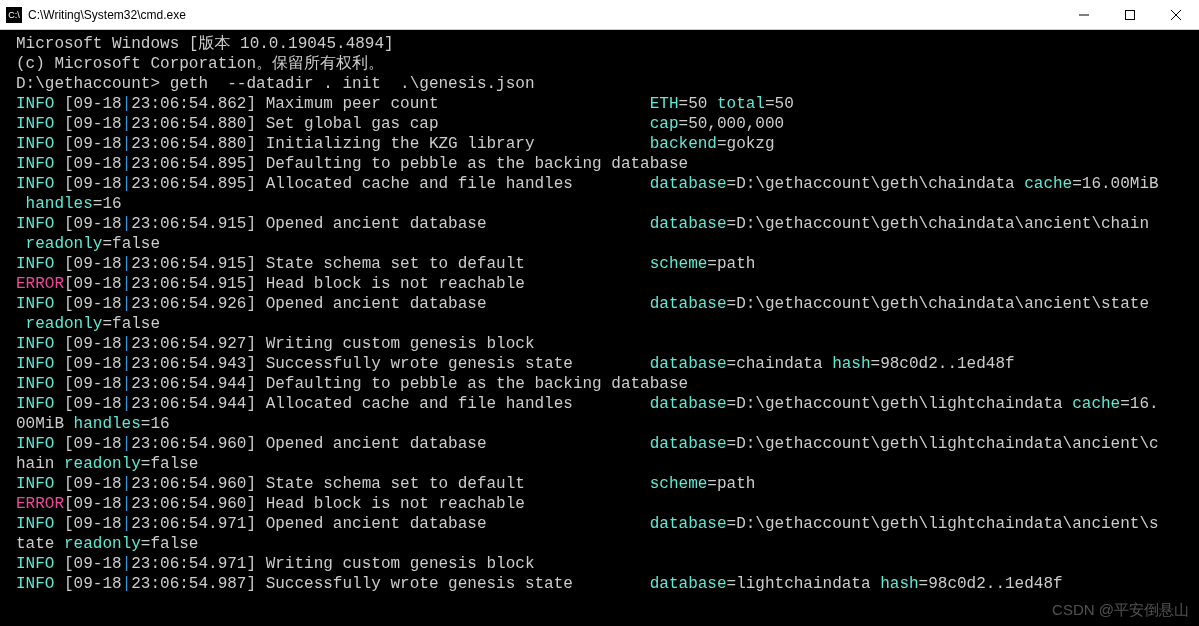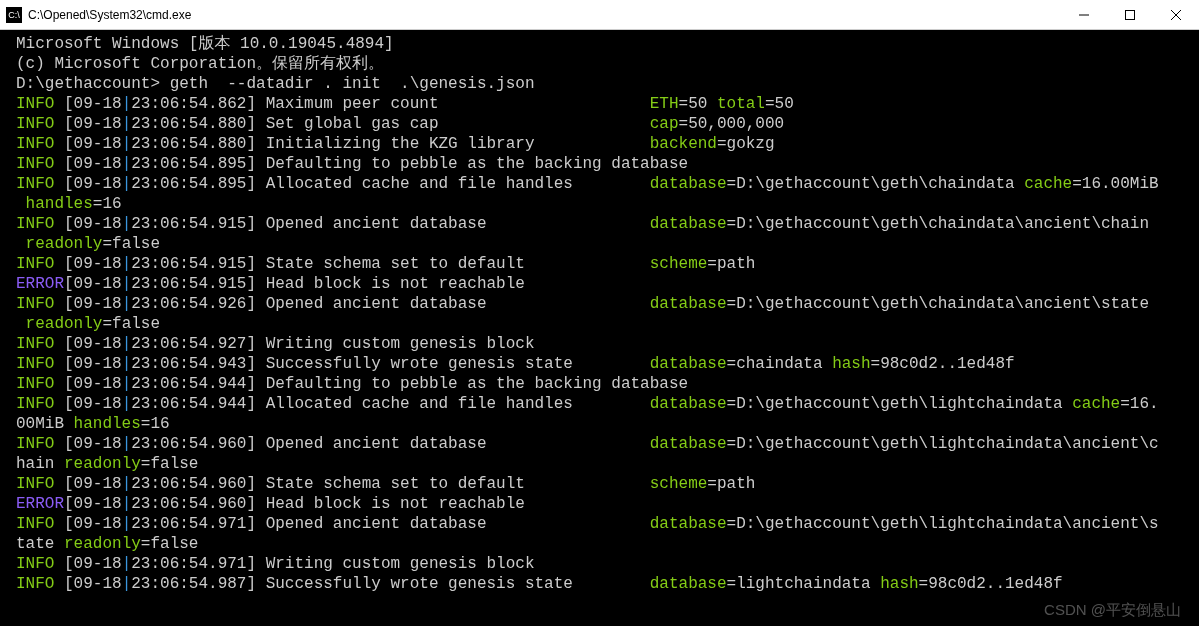--- a/index.html
+++ b/index.html
@@ -57,42 +57,42 @@
   color: #000;
 }
 .titlebar-btn svg { stroke: #000; fill: none; stroke-width: 1; }
 .terminal {
   padding: 4px 0 0 16px;
   color: #ccc;
   white-space: pre;
   line-height: 20px;
   font-size: 16px;
 }
-.g { color: #84cc16; }
-.r { color: #8b5cf6; }
+.g { color: #5eead4; }
+.r { color: #ec4899; }
 .c { color: #3a96dd; }
 .w { color: #ccc; }
 .watermark {
   position: absolute;
-  right: 18px;
+  right: 10px;
   bottom: 6px;
   color: rgba(200,200,200,0.4);
   font-family: sans-serif;
   font-size: 15px;
   pointer-events: none;
   text-align: center;
 }
 </style>
 </head>
 <body>
 
 <div class="titlebar">
   <div class="titlebar-left">
     <span class="titlebar-icon">C:\</span>
-    <span class="titlebar-title">C:\Opened\System32\cmd.exe</span>
+    <span class="titlebar-title">C:\Writing\System32\cmd.exe</span>
   </div>
   <div class="titlebar-controls">
     <div class="titlebar-btn">
       <svg width="10" height="10">
           <line x1="0" y1="5" x2="10" y2="5"></line>
         </svg>
     </div>
     <div class="titlebar-btn">
       <svg width="10" height="10">
           <rect x="0.5" y="0.5" width="9" height="9"></rect>

